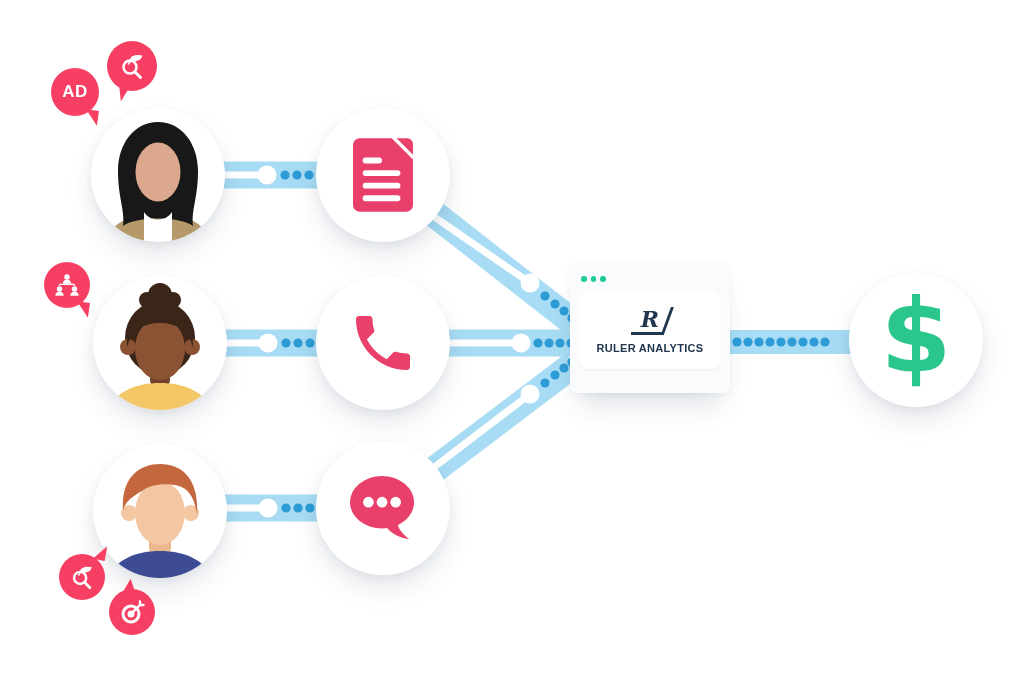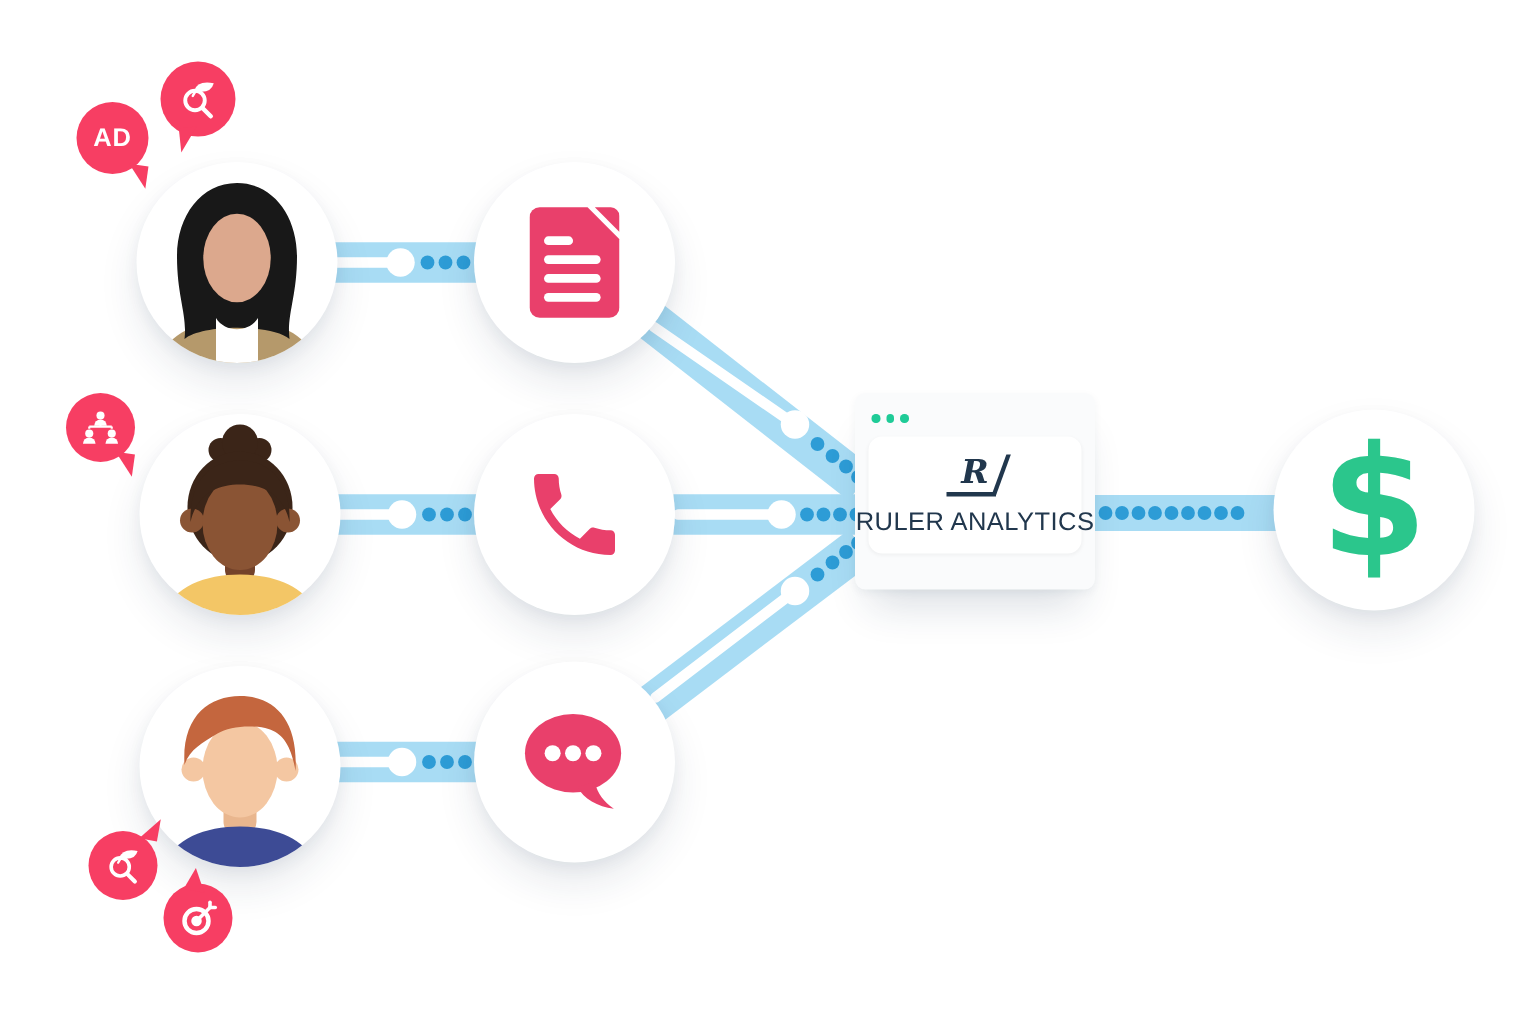--- a/index.html
+++ b/index.html
@@ -40,21 +40,21 @@
   .win-dots{position:absolute;left:11px;top:14px;display:flex;gap:4px;}
   .wdot{width:5.5px;height:5.5px;border-radius:50%;background:var(--green);}
   .ruler-inner{position:absolute;left:9px;top:29px;width:142px;height:78px;background:#fff;
                border-radius:9px;box-shadow:0 1px 3px rgba(0,0,0,.05);
                display:flex;flex-direction:column;align-items:center;justify-content:center;}
   .logo-row{display:flex;align-items:flex-end;}
   .logo-r{font-family:"DejaVu Serif", serif;font-style:italic;font-weight:bold;font-size:22px;
           line-height:1;color:var(--navy);border-bottom:3px solid var(--navy);padding:0 5px 2px 10px;}
   .logo-slash{width:3px;height:27px;background:var(--navy);transform:skewX(-20deg);
               margin-left:2px;margin-bottom:1px;}
-  .logo-name{font-weight:normal;font-size:17px;letter-spacing:.3px;color:var(--navy);
+  .logo-name{font-weight:bold;font-size:11px;letter-spacing:.3px;color:var(--navy);
              margin-top:7px;white-space:nowrap;}
   .revenue{left:849px;top:273px;}
   .dollar{font-family:"DejaVu Sans", sans-serif;font-weight:bold;font-size:102px;line-height:1;
           color:var(--dollar);margin-top:-8px;}
 </style>
 </head>
 <body>
 
 <div class="stage">
 

